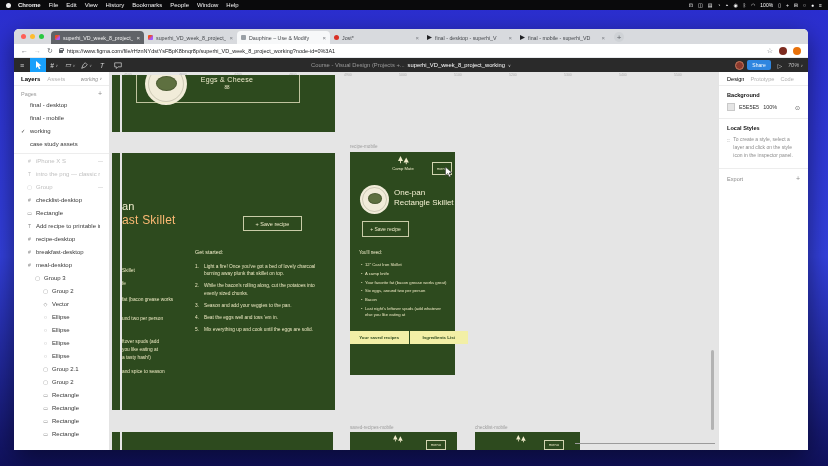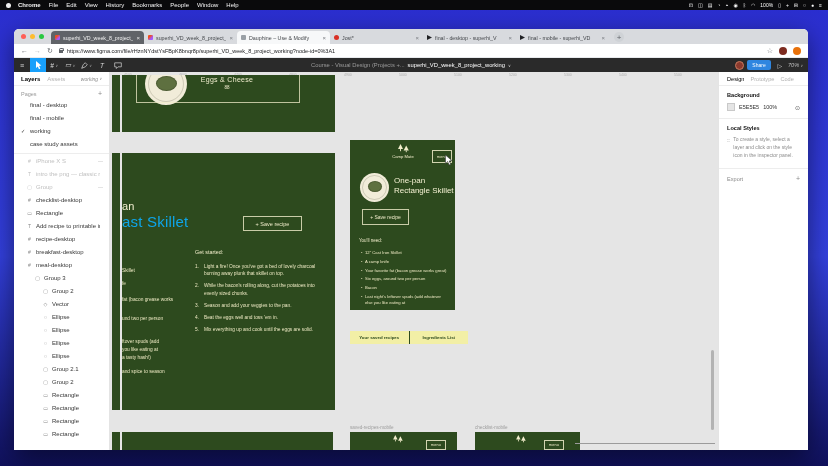--- a/index.html
+++ b/index.html
@@ -101,35 +101,35 @@
   .etitle{position:absolute;left:40px;top:1px;width:130px;text-align:center;font-size:7px;letter-spacing:.3px;color:#f2eecf}
   .esub{position:absolute;left:40px;top:10px;width:130px;text-align:center;font-size:4.5px;color:#f2eecf}
   .plate{position:absolute;border-radius:50%;background:#f1ecd9}
   .plate .rim{position:absolute;inset:3px;border:1px solid rgba(80,80,60,.22);border-radius:50%}
   .plate .food{position:absolute;border-radius:50%;background:#5e7040;box-shadow:inset 0 0 0 1px rgba(30,40,20,.25)}
   .eggs .plate{left:23px;top:-12px;width:42px;height:42px}
   .eggs .plate .food{left:11px;top:13px;width:21px;height:15px}
 
   .dframe{left:12px;top:81px;width:213px;height:257px}
   .dh1a{position:absolute;left:0;top:47px;font-size:11px;color:#f4f0d2;letter-spacing:.2px}
-  .dh1b{position:absolute;left:0;top:60px;font-size:15px;color:#0ea5e9;letter-spacing:.2px}
+  .dh1b{position:absolute;left:0;top:60px;font-size:12px;color:#fdba74;letter-spacing:.2px}
   .dsave{position:absolute;left:121px;top:63px;width:59px;height:15px;border:1px solid rgba(240,236,202,.8);
          display:flex;align-items:center;justify-content:center;font-size:5.5px}
   .dfrags .frag{position:absolute;left:0;font-size:4.8px;white-space:nowrap;color:#ece8c2}
   .dfrags .frag:nth-child(1){top:115px}.dfrags .frag:nth-child(2){top:128px}
   .dfrags .frag:nth-child(3){top:144px}.dfrags .frag:nth-child(4){top:163px}
   .dfrags .frag:nth-child(5){top:186px}.dfrags .frag:nth-child(6){top:194px}
   .dfrags .frag:nth-child(7){top:202px}.dfrags .frag:nth-child(8){top:216px}
   .dget{position:absolute;left:73px;top:96px;font-size:5.4px}
   .dsteps{position:absolute;left:73px;top:110px;width:126px}
   .step{display:flex;gap:3px;font-size:4.8px;line-height:1.5;margin-bottom:5px;color:#ece8c2}
   .step .sn{flex:0 0 6px}
 
   .rm-label{left:240px;top:72px}
-  .rmframe{left:240px;top:68px;width:105px;height:170px}
+  .rmframe{left:240px;top:80px;width:105px;height:223px}
   .brand{position:absolute;left:38px;top:4px;width:30px;text-align:center}
   .brand svg{display:block;margin:0 auto}
   .brand-label{font-size:4.2px;margin-top:1px;color:#f0ecca;white-space:nowrap}
   .mbtn{position:absolute;border:1px solid rgba(240,236,202,.85);display:flex;align-items:center;
         justify-content:center;font-size:3.8px;color:#f0ecca;letter-spacing:.2px}
   .rm-menu{left:82px;top:10px;width:20px;height:13px}
   .rm-plate{left:10px;top:33px;width:29px;height:29px}
   .rm-plate .rim{inset:2px}
   .rm-plate .food{left:8px;top:8px;width:14px;height:11px}
   .rm-t1{position:absolute;left:44px;top:36px;font-size:8px;color:#f4f0d2}

